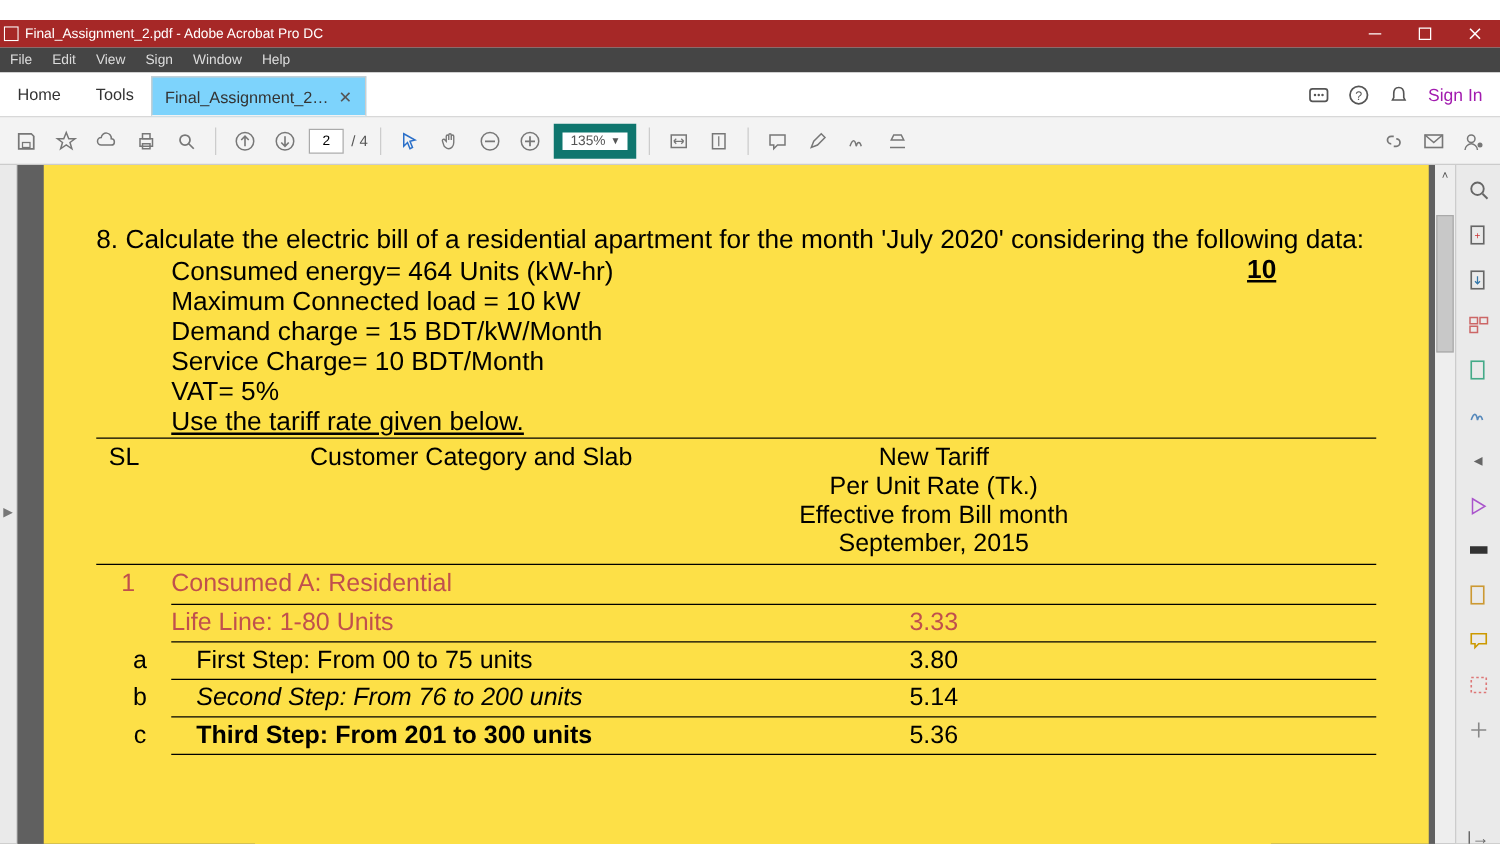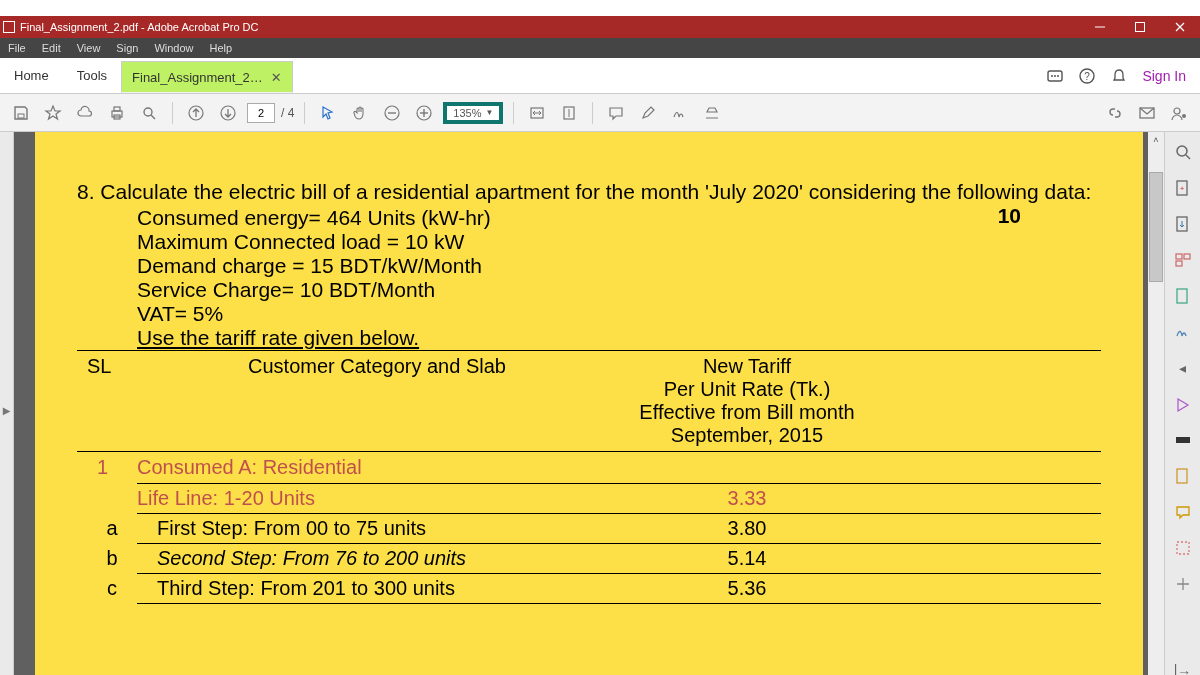--- a/index.html
+++ b/index.html
@@ -9,41 +9,41 @@
   .titlebar .icon-slot { width:18px; display:flex; justify-content:center; }
   .titlebar .title { flex:1; padding-left:2px; }
   .titlebar .winbtns { display:flex; }
   .titlebar .winbtns div { width:40px; display:flex; justify-content:center; align-items:center; height:22px; }
   
   .menubar { height:20px; background:#454545; color:#ddd; display:flex; align-items:center; font-size:11px; }
   .menubar span { padding:0 8px; }
   
   .tabrow { height:36px; background:#fff; border-bottom:1px solid #ccc; display:flex; align-items:stretch; font-size:13px; color:#333; }
   .tabrow .tab { padding:0 14px; display:flex; align-items:center; }
-  .tabrow .activefile { background:#bef264; border-top:1px solid #ccc; border-left:1px solid #ccc; border-right:1px solid #ccc; display:flex; align-items:center; padding:0 10px; gap:8px; margin-top:3px; border-bottom:1px solid #f2f2f2; }
+  .tabrow .activefile { background:#7dd3fc; border-top:1px solid #ccc; border-left:1px solid #ccc; border-right:1px solid #ccc; display:flex; align-items:center; padding:0 10px; gap:8px; margin-top:3px; border-bottom:1px solid #f2f2f2; }
   .tabrow .activefile .x { font-size:13px; color:#555; }
   .tabrow .spacer { flex:1; }
   .tabrow .right { display:flex; align-items:center; gap:14px; padding-right:14px; color:#555; }
   .tabrow .signin { color:#a21caf; font-size:14px; }
   
   .toolbar { height:38px; background:#f3f3f3; border-bottom:1px solid #ccc; display:flex; align-items:center; padding:0 8px; gap:6px; color:#555; font-size:12px; }
   .toolbar .sep { width:1px; height:22px; background:#ccc; margin:0 4px; }
   .toolbar .tbtn { width:26px; height:26px; display:flex; align-items:center; justify-content:center; border-radius:3px;}
   .toolbar input.pagebox { width:28px; height:20px; font-size:11px; text-align:center; border:1px solid #aaa; background:#fff;}
-  .toolbar .zoom { border:4px solid #0f766e; background:#fff; padding:1px 6px; font-size:11px; display:flex; align-items:center; gap:4px;}
+  .toolbar .zoom { border:7px solid #0f766e; background:#fff; padding:1px 6px; font-size:11px; display:flex; align-items:center; gap:4px;}
   
   .main { display:flex; height:556px; background:#555; }
   .leftgutter { width:14px; background:#eaeaea; border-right:1px solid #ccc; display:flex; align-items:center; justify-content:center; color:#777; font-size:10px;}
   .doc { flex:1; background:#606060; overflow:hidden; position:relative;}
   .page { background:#fde047; margin:0 auto; width:1108px; height:100%; padding:48px 42px 10px 42px; font-family:Arial,sans-serif; color:#000; position:relative;}
   .rightpanel { width:36px; background:#eaeaea; border-left:1px solid #ccc; display:flex; flex-direction:column; align-items:center; padding-top:8px; gap:12px; color:#666; font-size:14px;}
   .rightpanel .ritem { width:24px; height:24px; display:flex; align-items:center; justify-content:center;}
   
   .q { font-size:21px; font-family:Arial,sans-serif; }
-  .q .marks { float:right; font-weight:bold; padding-right:80px;}
+  .q .marks { float:right; font-weight:bold; padding-right:80px;text-decoration:underline;}
   .q .indent { margin-left:60px; }
   .tariff { margin-top:0; font-family:"Palatino Linotype","Book Antiqua",serif; font-size:20px;}
   .tariff .hr { border-top:1px solid #000; }
   .tariff .row { display:flex; align-items:flex-start; }
   .tariff .c-sl { width:60px; padding-left:10px;}
   .tariff .c-desc { width:480px; }
   .tariff .c-rate { width:260px; text-align:center;}
   .redtxt { color:#C0504D; }
   .scrollhandle { position:absolute; right:1px; width:14px; background:#c8c8c8; border:1px solid #aaa; height:110px; top:40px; }
   .scrolltrack { position:absolute; right:0; top:0; bottom:0; width:16px; background:#eee;}
@@ -285,39 +285,39 @@
         </div>
         <div class="hr"></div>
         <div class="row redtxt" style="padding:4px 0;">
           <div class="c-sl" style="padding-left:20px;">1</div>
           <div class="c-desc">Consumed A: Residential</div>
           <div class="c-rate"></div>
         </div>
         <div class="hr" style="margin-left:60px;"></div>
         <div class="row redtxt" style="padding:3px 0;">
           <div class="c-sl"></div>
-          <div class="c-desc">Life Line: 1-20 Units</div>
+          <div class="c-desc">Life Line: 1-80 Units</div>
           <div class="c-rate">3.33</div>
         </div>
         <div class="hr" style="margin-left:60px;"></div>
         <div class="row" style="padding:3px 0;">
           <div class="c-sl" style="text-align:center;">a</div>
           <div class="c-desc" style="padding-left:20px;">First Step: From 00 to 75 units</div>
           <div class="c-rate">3.80</div>
         </div>
         <div class="hr" style="margin-left:60px;"></div>
         <div class="row" style="padding:3px 0;">
           <div class="c-sl" style="text-align:center;">b</div>
           <div class="c-desc" style="padding-left:20px;font-style:italic;">Second Step: From 76 to 200 units</div>
           <div class="c-rate">5.14</div>
         </div>
         <div class="hr" style="margin-left:60px;"></div>
         <div class="row" style="padding:3px 0;">
           <div class="c-sl" style="text-align:center;">c</div>
-          <div class="c-desc" style="padding-left:20px;">Third Step: From 201 to 300 units</div>
+          <div class="c-desc" style="padding-left:20px;font-weight:bold;">Third Step: From 201 to 300 units</div>
           <div class="c-rate">5.36</div>
         </div>
         <div class="hr" style="margin-left:60px;"></div>
       </div>
     </div>
     <div class="scrolltrack">
       <div class="arr">˄</div>
       <div class="scrollhandle"></div>
       <div class="arr" style="position:absolute; bottom:0; width:100%;">˅</div>
     </div>

